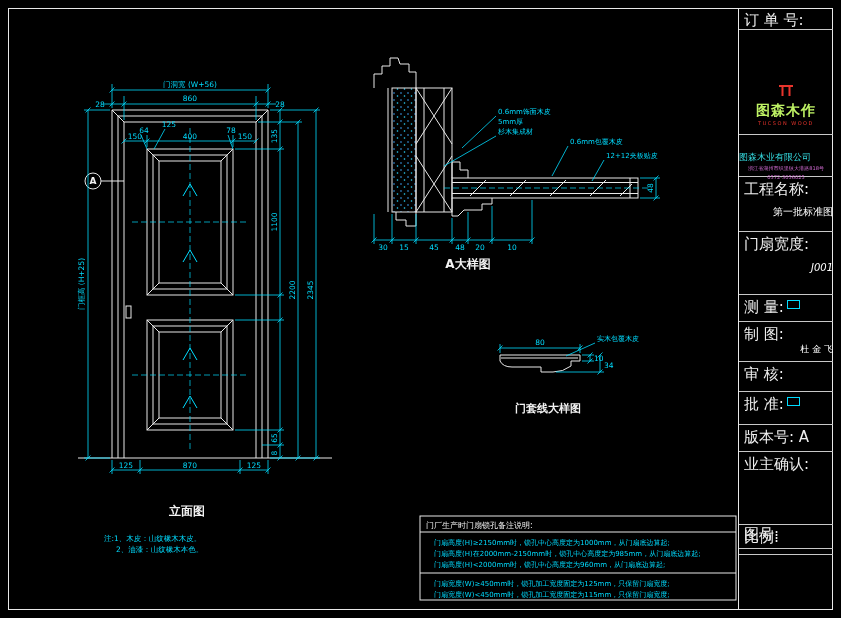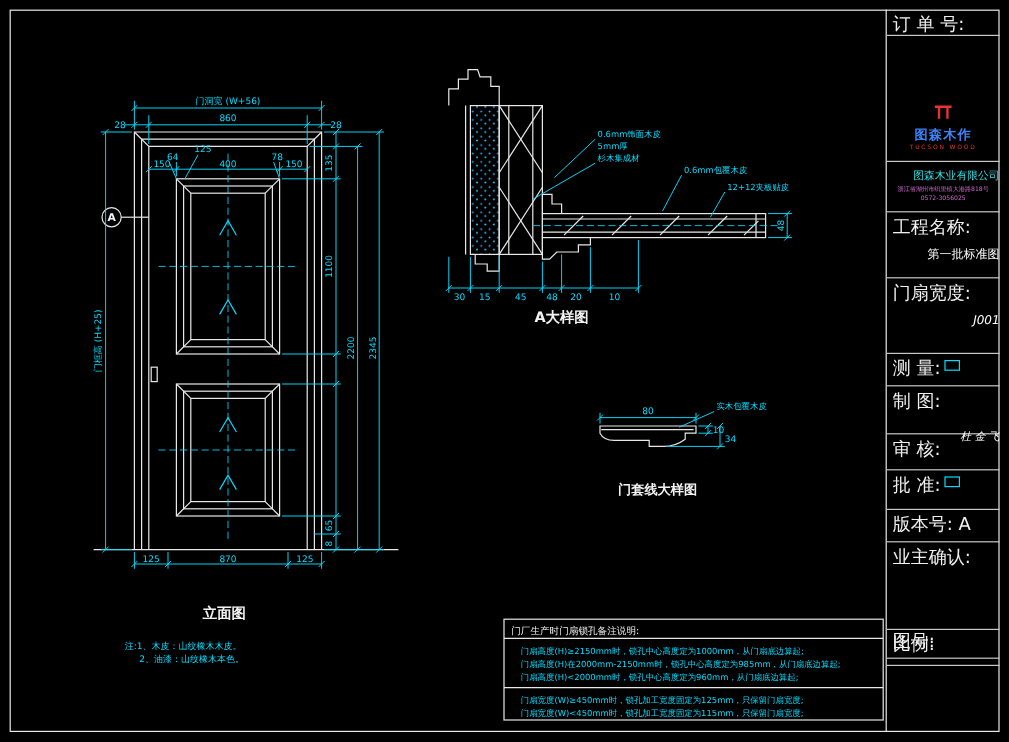--- a/index.html
+++ b/index.html
@@ -17,23 +17,23 @@
   .nb-line{fill:#00dcff;font-size:7px;}
   .bubble{fill:#f2f2f2;font-size:9px;font-weight:bold;}
 
   .titleblock{position:absolute;left:738px;top:8px;width:95px;height:602px;
               border-left:1px solid #e8e8e8;color:#eee;}
   .tb-row{position:absolute;left:0;width:94px;border-bottom:1px solid #c8c8c8;}
   .tb-row.last{border-bottom:none;}
   .tb-label{position:absolute;left:5px;top:3px;font-size:15px;color:#f0f0f0;white-space:nowrap;}
   .tb-center{position:absolute;left:0;width:100%;text-align:right;color:#fff;font-size:10px;}
   .logo-wrap{position:absolute;bottom:8px;width:100%;text-align:center;}
-  .logo-name{color:#3b82f6;font-size:11px;font-weight:bold;letter-spacing:1px;}
+  .logo-name{color:#bef264;font-size:14px;font-weight:bold;letter-spacing:1px;}
   .logo-sub{color:#e8342c;font-size:5px;letter-spacing:1.5px;}
-  .company{margin-top:5px;color:#35dbe0;font-size:9px;text-align:right;font-family:Liberation Mono, monospace;}
+  .company{margin-top:16px;color:#35dbe0;font-size:9px;text-align:left;font-family:Liberation Mono, monospace;}
   .addr{color:#cf6ad0;font-size:6px;text-align:center;white-space:nowrap;transform:scale(.85);}
   .stamp{display:inline-block;position:absolute;left:48px;top:5px;width:13px;height:9px;
          border:1px solid #00dcff;}
 </style>
 </head>
 <body>
 
 <div class="sheet">
 
 <svg class="drawing-svg" width="841" height="618" viewBox="0 0 841 618">
@@ -288,21 +288,21 @@
     <div class="tb-center" style="top:30px;font-style:italic;">J001</div>
   </div>
 
   <div class="tb-row" style="top:287px;height:27px;">
     <span class="tb-label">测 量:</span>
     <span class="stamp"></span>
   </div>
 
   <div class="tb-row" style="top:314px;height:40px;">
     <span class="tb-label">制 图:</span>
-    <div class="tb-center" style="top:36px;font-size:9px;font-style:italic;">杜 金 飞</div>
+    <div class="tb-center" style="top:21px;font-size:9px;">杜 金 飞</div>
   </div>
 
   <div class="tb-row" style="top:354px;height:30px;">
     <span class="tb-label">审 核:</span>
   </div>
 
   <div class="tb-row" style="top:384px;height:33px;">
     <span class="tb-label">批 准:</span>
     <span class="stamp"></span>
   </div>

